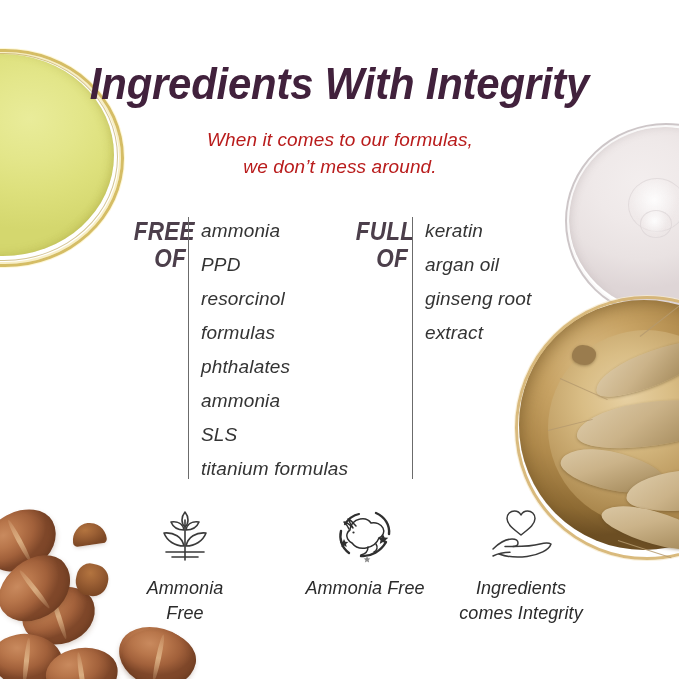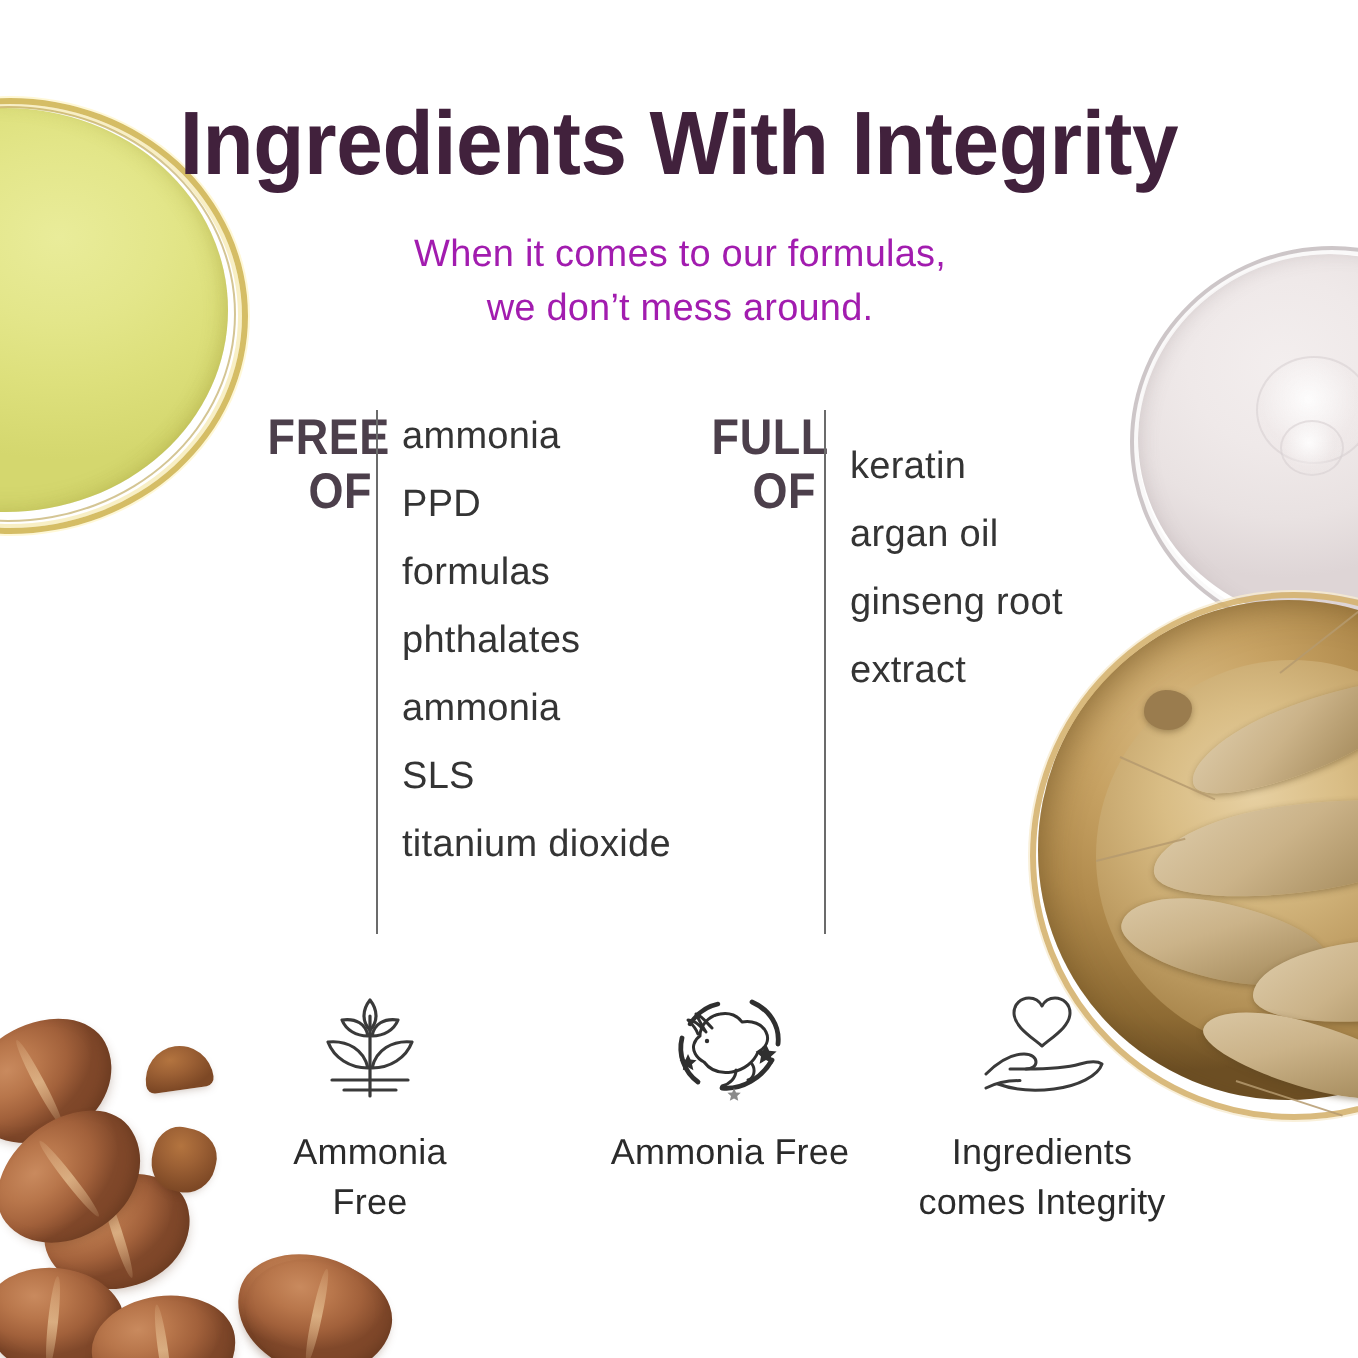--- a/index.html
+++ b/index.html
@@ -170,23 +170,24 @@
   .shell {
     position: absolute;
     background:
       radial-gradient(ellipse 70% 70% at 40% 30%, #b3743f 0%, #9d6135 45%, #7d4825 100%);
     box-shadow: 0 2px 5px -2px rgba(80,44,20,.35);
   }
 
   
   .content {
     position: absolute;
-    left: 0; top: 0;
+    left: 0; top: 12px;
     width: 679px;
     height: 609px;
+    font-style: italic;
   }
 
   .title {
     position: absolute;
     left: 0;
     top: 46px;
     width: 679px;
     text-align: center;
     font-family: "Liberation Sans Narrow", "Liberation Sans", sans-serif;
     font-weight: bold;
@@ -200,21 +201,21 @@
   }
 
   .subtitle {
     position: absolute;
     left: 140px;
     top: 114px;
     width: 400px;
     text-align: center;
     font-size: 19px;
     line-height: 27px;
-    color: #a21caf;
+    color: #b91c1c;
     letter-spacing: .1px;
   }
   .subtitle .ln { display: block; }
 
   
   .columns {
     position: absolute;
     left: 0;
     top: 202px;
     width: 679px;
@@ -257,21 +258,21 @@
   .col-full .rule { left: 62px; }
 
   .col-list {
     position: absolute;
     top: 0;
     margin: 0;
     padding: 0;
     list-style: none;
   }
   .col-free .col-list { left: 76px; width: 190px; }
-  .col-full .col-list { left: 75px; width: 180px; margin-top: 15px; }
+  .col-full .col-list { left: 75px; width: 180px; }
 
   .col-list li {
     font-size: 19px;
     line-height: 34px;
     color: #343434;
     letter-spacing: .15px;
     white-space: pre-line;
   }
 
   
@@ -376,25 +377,26 @@
 
       <div class="col col-free">
         <div class="col-label">
           <span class="ln">FREE</span>
           <span class="ln">OF</span>
         </div>
         <div class="rule"></div>
         <ul class="col-list">
           <li>ammonia</li>
           <li>PPD</li>
+          <li>resorcinol</li>
           <li>formulas</li>
           <li>phthalates</li>
           <li>ammonia</li>
           <li>SLS</li>
-          <li>titanium dioxide</li>
+          <li>titanium formulas</li>
         </ul>
       </div>
 
       <div class="col col-full">
         <div class="col-label">
           <span class="ln">FULL</span>
           <span class="ln">OF</span>
         </div>
         <div class="rule"></div>
         <ul class="col-list">

